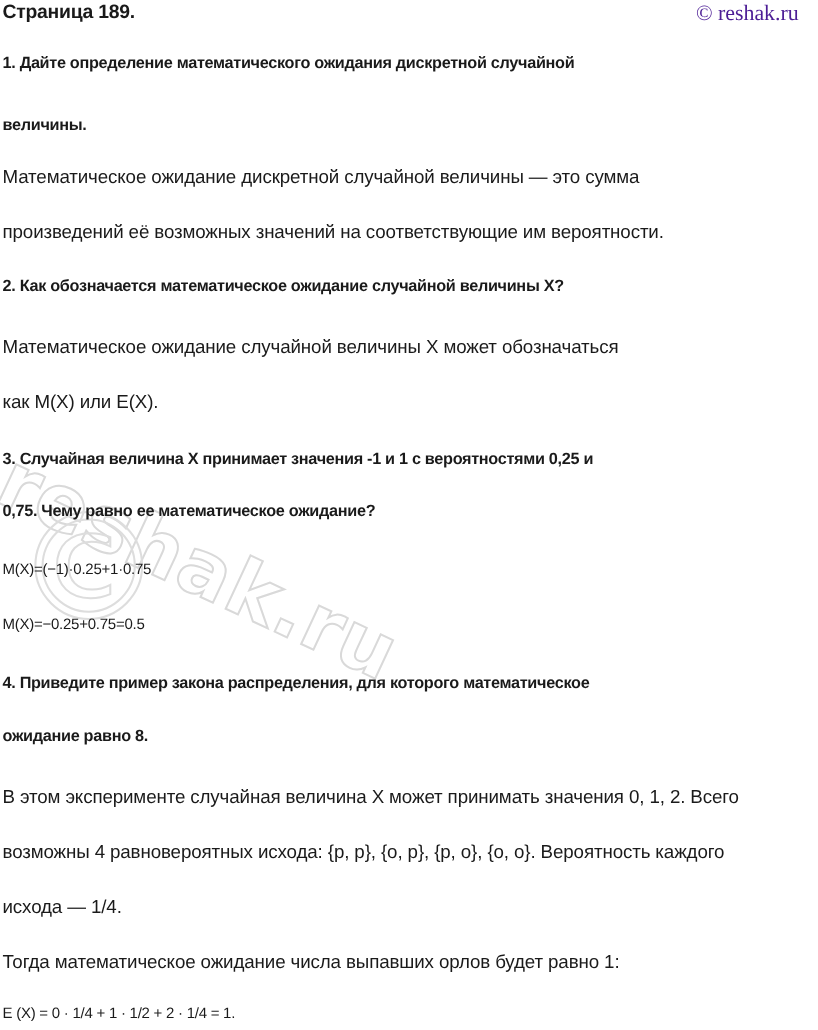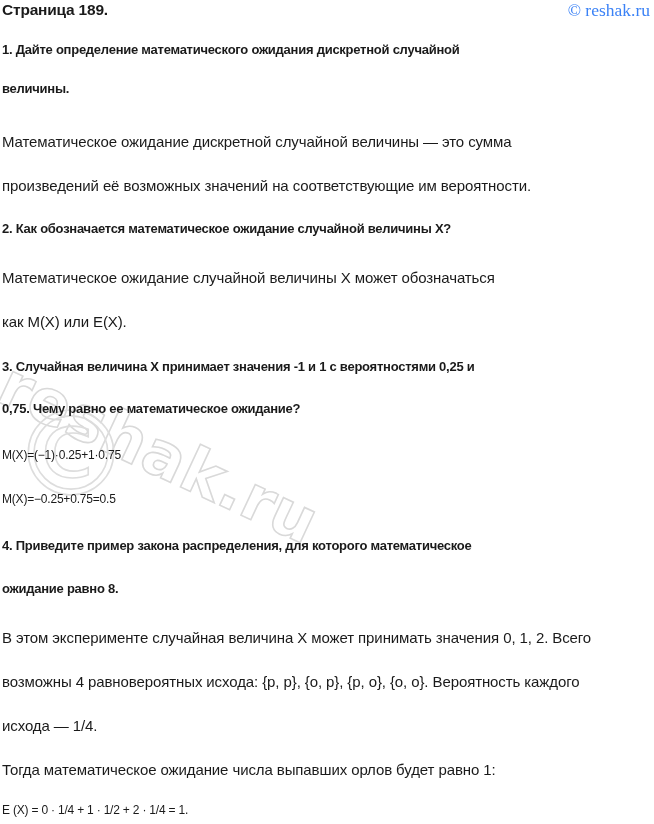--- a/index.html
+++ b/index.html
@@ -62,26 +62,26 @@
     position: absolute;
     left: 0;
     top: 1px;
     font-size: 15.5px;
     font-weight: 700;
     letter-spacing: -0.2px;
     white-space: nowrap;
   }
   .site-credit {
     position: absolute;
-    right: 0;
+    right: 11px;
     top: 0px;
     font-family: "Liberation Serif", serif;
     font-size: 17.5px;
     font-weight: 400;
-    color: #3b82f6;
+    color: #4c1d95;
     white-space: nowrap;
   }
 
   .line {
     position: absolute;
     left: 2px;
     white-space: nowrap;
     font-size: 15px;
     line-height: 1;
   }
@@ -113,21 +113,21 @@
 
 <div id="page">
 
   <div class="header-row">
     <div class="page-title">Страница 189.</div>
     <div class="site-credit">© reshak.ru</div>
   </div>
 
   <div id="lines">
       <div class="line q" style="top: 43px;">1. Дайте определение математического ожидания дискретной случайной</div>
-      <div class="line q" style="top: 82px;">величины.</div>
+      <div class="line q" style="top: 93px;">величины.</div>
       <div class="line body" style="top: 134px;">Математическое ожидание дискретной случайной величины — это сумма</div>
       <div class="line body" style="top: 178px;">произведений её возможных значений на соответствующие им вероятности.</div>
       <div class="line q" style="top: 222px;">2. Как обозначается математическое ожидание случайной величины X?</div>
       <div class="line body" style="top: 270px;">Математическое ожидание случайной величины X может обозначаться</div>
       <div class="line body" style="top: 314px;">как M(X) или E(X).</div>
       <div class="line q" style="top: 360px; text-align: right;">3. Случайная величина X принимает значения -1 и 1 с вероятностями 0,25 и</div>
       <div class="line q" style="top: 402px;">0,75. Чему равно ее математическое ожидание?</div>
       <div class="line formula" style="top: 449px;">M(X)=(−1)·0.25+1·0.75</div>
       <div class="line formula" style="top: 493px;">M(X)=−0.25+0.75=0.5</div>
       <div class="line q" style="top: 539px;">4. Приведите пример закона распределения, для которого математическое</div>

